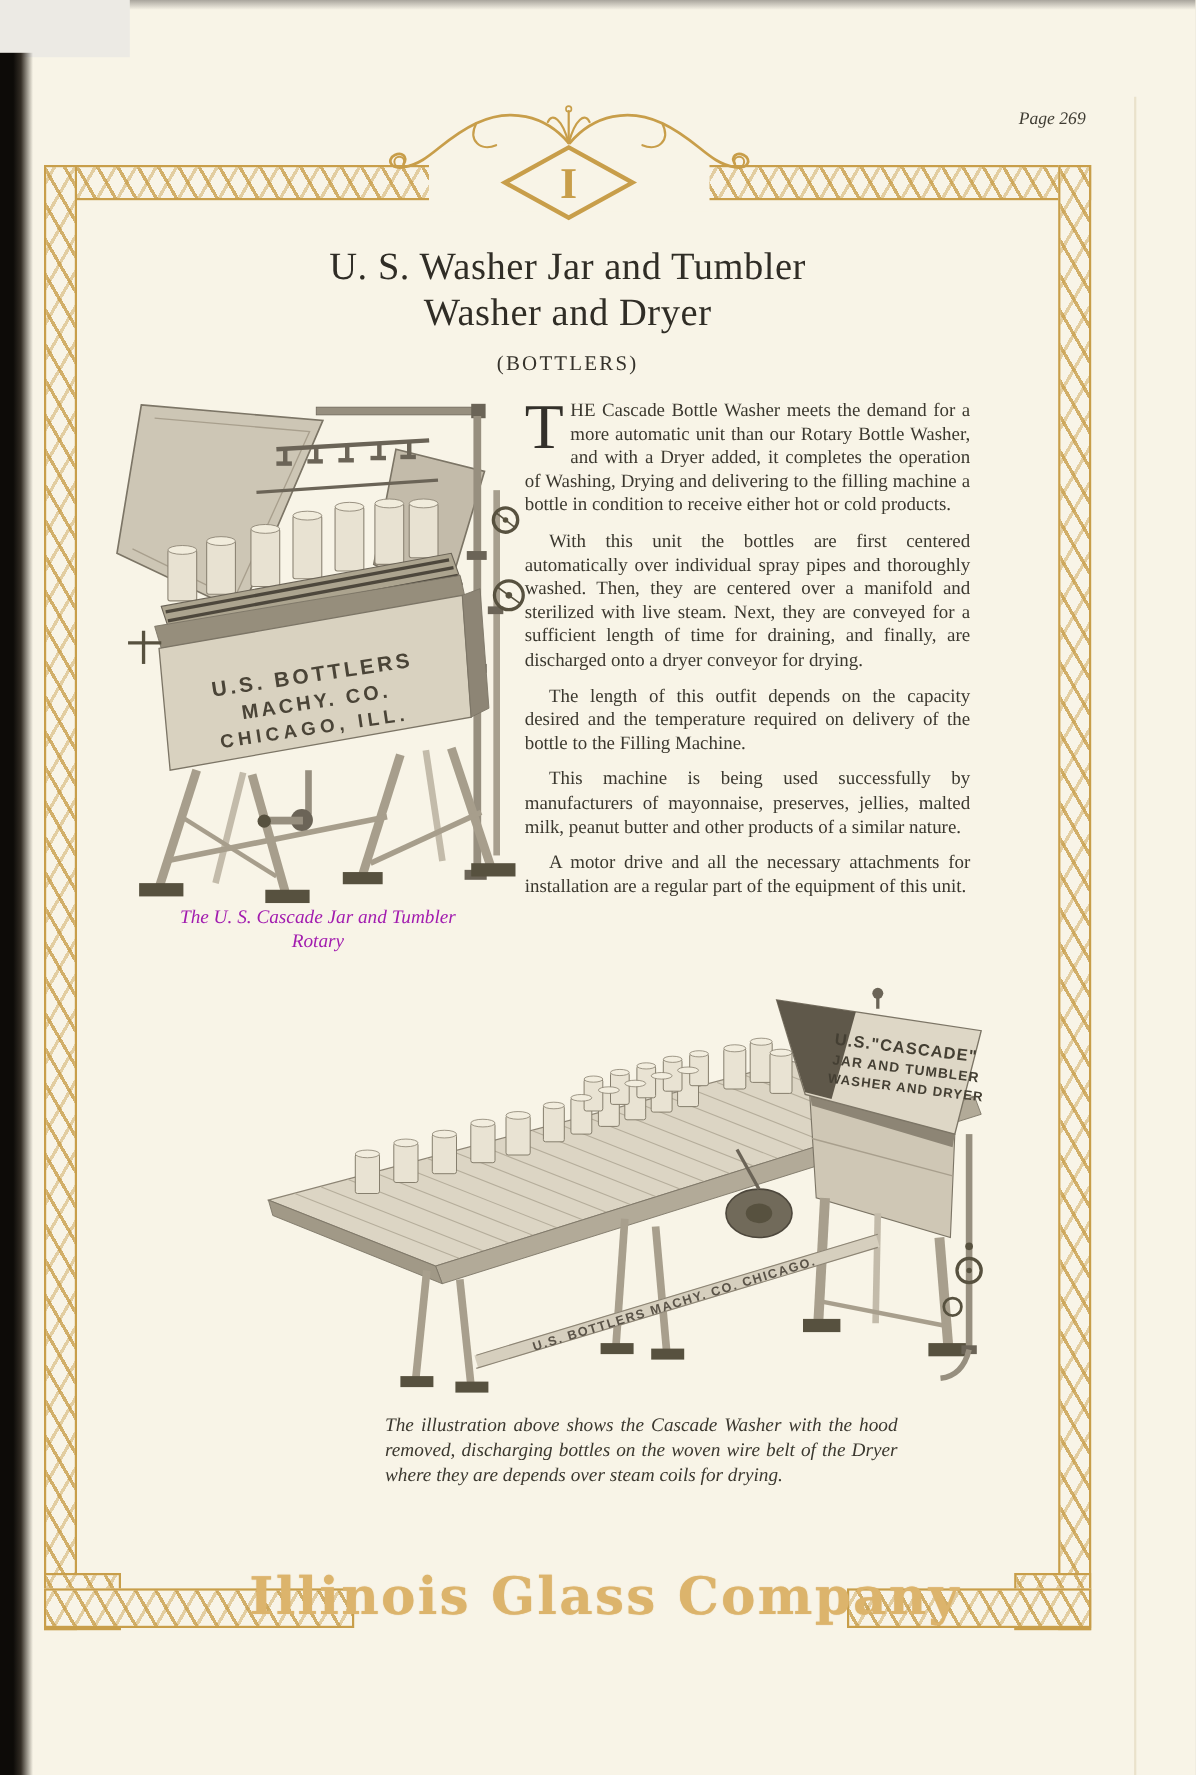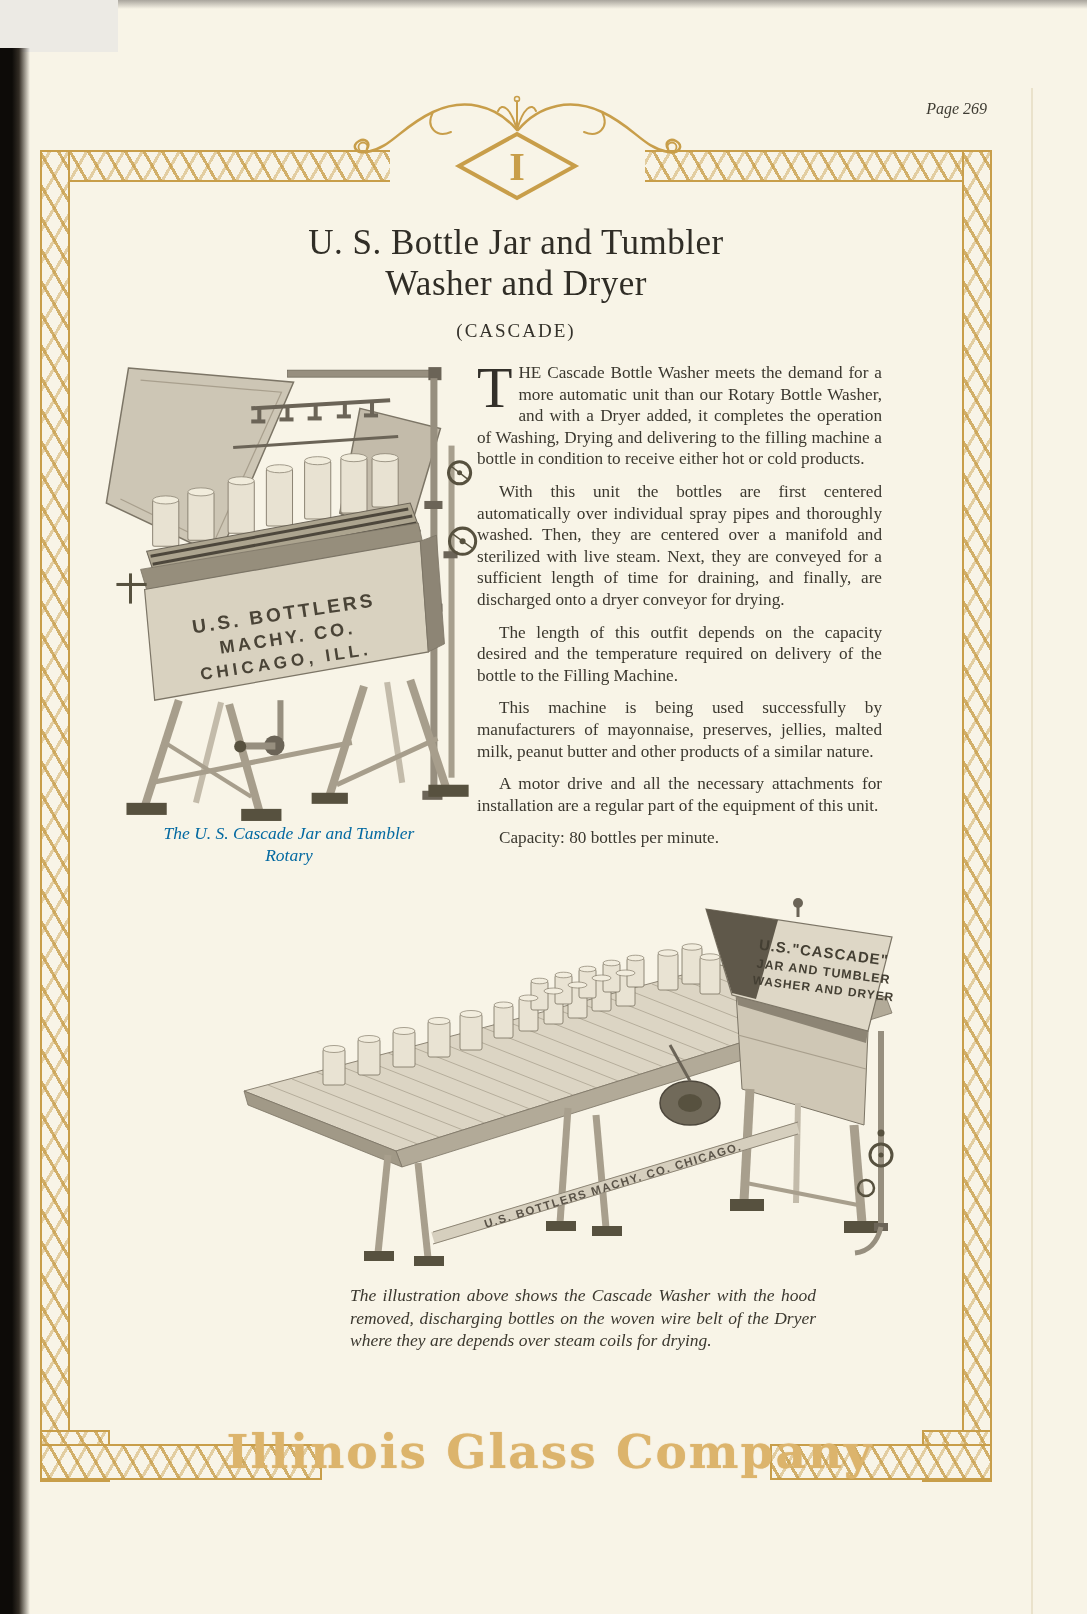--- a/index.html
+++ b/index.html
@@ -47,21 +47,21 @@
   .bodycol{position:absolute;left:477px;top:362px;width:405px;font-size:17.2px;line-height:21.6px;
     text-align:justify;hyphens:auto;color:#3b382f;}
   .bodycol p{margin:0 0 11px 0;}
   .bodycol p.ind{text-indent:22px;}
   .dropcap{float:left;font-size:58px;line-height:45px;padding:3px 6px 0 0;color:#33302a;}
 
   
   .fig1{position:absolute;left:100px;top:350px;width:378px;margin:0;}
   .fig1 svg{width:378px;height:478px;display:block;}
   .figcap1{position:absolute;left:100px;top:822px;width:378px;text-align:center;
-    font-style:italic;font-size:17.5px;line-height:22px;color:#0369a1;}
+    font-style:italic;font-size:17.5px;line-height:22px;color:#a21caf;}
   .fig2{position:absolute;left:238px;top:893px;width:672px;margin:0;}
   .fig2 svg{width:672px;height:396px;display:block;}
   .figcap2{position:absolute;left:350px;top:1284px;width:466px;font-style:italic;
     font-size:17.5px;line-height:22.5px;text-align:justify;color:#3b382f;}
 
   .footer-company{position:absolute;left:0;top:1424px;width:1100px;text-align:center;
     font-family:"DejaVu Serif", serif;font-weight:bold;font-size:47px;letter-spacing:2px;
     color:#dcb46c;text-shadow:0 0 1px rgba(214,170,96,.7);}
 
   svg text{font-family:"Liberation Sans", sans-serif;}
@@ -99,23 +99,23 @@
       <path d="M172,44 L172,15" stroke-width="2"></path>
       <circle cx="172" cy="13" r="2.5" stroke-width="1.5"></circle>
       <circle cx="18" cy="61" r="4.5" stroke-width="1.8"></circle>
       <circle cx="327" cy="61" r="4.5" stroke-width="1.8"></circle>
     </g>
     <polygon points="172,48 230,80 172,112 114,80" fill="#f8f4e7" stroke="#c89e4a" stroke-width="4"></polygon>
     <text x="172" y="94" text-anchor="middle" font-size="40" font-weight="bold" style="font-family:'Liberation Serif',serif" fill="#c89e4a">I</text>
   </svg>
 
   <div class="title-block">
-    <div class="title-line">U. S. Bottle Jar and Tumbler</div>
+    <div class="title-line">U. S. Washer Jar and Tumbler</div>
     <div class="title-line">Washer and Dryer</div>
-    <div class="patented">(CASCADE)</div>
+    <div class="patented">(BOTTLERS)</div>
   </div>
 
   <figure class="fig1">
     <svg viewBox="0 0 375 475">
 
       <g>
         <polygon points="28,18 192,32 118,205 6,152" fill="#cdc6b5" stroke="#7c7566" stroke-width="1.5"></polygon>
         <polyline points="40,30 180,42 112,193 20,148" fill="none" stroke="#a89f8d" stroke-width="1.2"></polyline>
         <polygon points="258,58 338,78 302,198 238,162" fill="#c3bbaa" stroke="#7c7566" stroke-width="1.5"></polygon>
       </g>
@@ -225,21 +225,20 @@
     <span>The U. S. Cascade Jar and Tumbler</span><br>
     <span>Rotary</span>
   </div>
 
   <div class="bodycol">
     <p><span class="dropcap">T</span><span>HE Cascade Bottle Washer meets the demand for a more automatic unit than our Rotary Bottle Washer, and with a Dryer added, it completes the operation of Washing, Drying and delivering to the filling machine a bottle in condition to receive either hot or cold products.</span></p>
     <p class="ind">With this unit the bottles are first centered automatically over individual spray pipes and thoroughly washed. Then, they are centered over a manifold and sterilized with live steam. Next, they are conveyed for a sufficient length of time for draining, and finally, are discharged onto a dryer conveyor for drying.</p>
     <p class="ind">The length of this outfit depends on the capacity desired and the temperature required on delivery of the bottle to the Filling Machine.</p>
     <p class="ind">This machine is being used successfully by manufacturers of mayonnaise, preserves, jellies, malted milk, peanut butter and other products of a similar nature.</p>
     <p class="ind">A motor drive and all the necessary attachments for installation are a regular part of the equipment of this unit.</p>
-    <p class="ind">Capacity: 80 bottles per minute.</p>
   </div>
 
   <figure class="fig2">
     <svg viewBox="0 0 672 396">
 
       <g>
         <polygon points="6,198 482,72 648,104 158,258" fill="#dcd5c4" stroke="#8d8575" stroke-width="1"></polygon>
         <g stroke="#b5ad9b" stroke-width="1">
           <line x1="30" y1="192" x2="182" y2="252"></line>
             <line x1="54" y1="186" x2="206" y2="246"></line>

